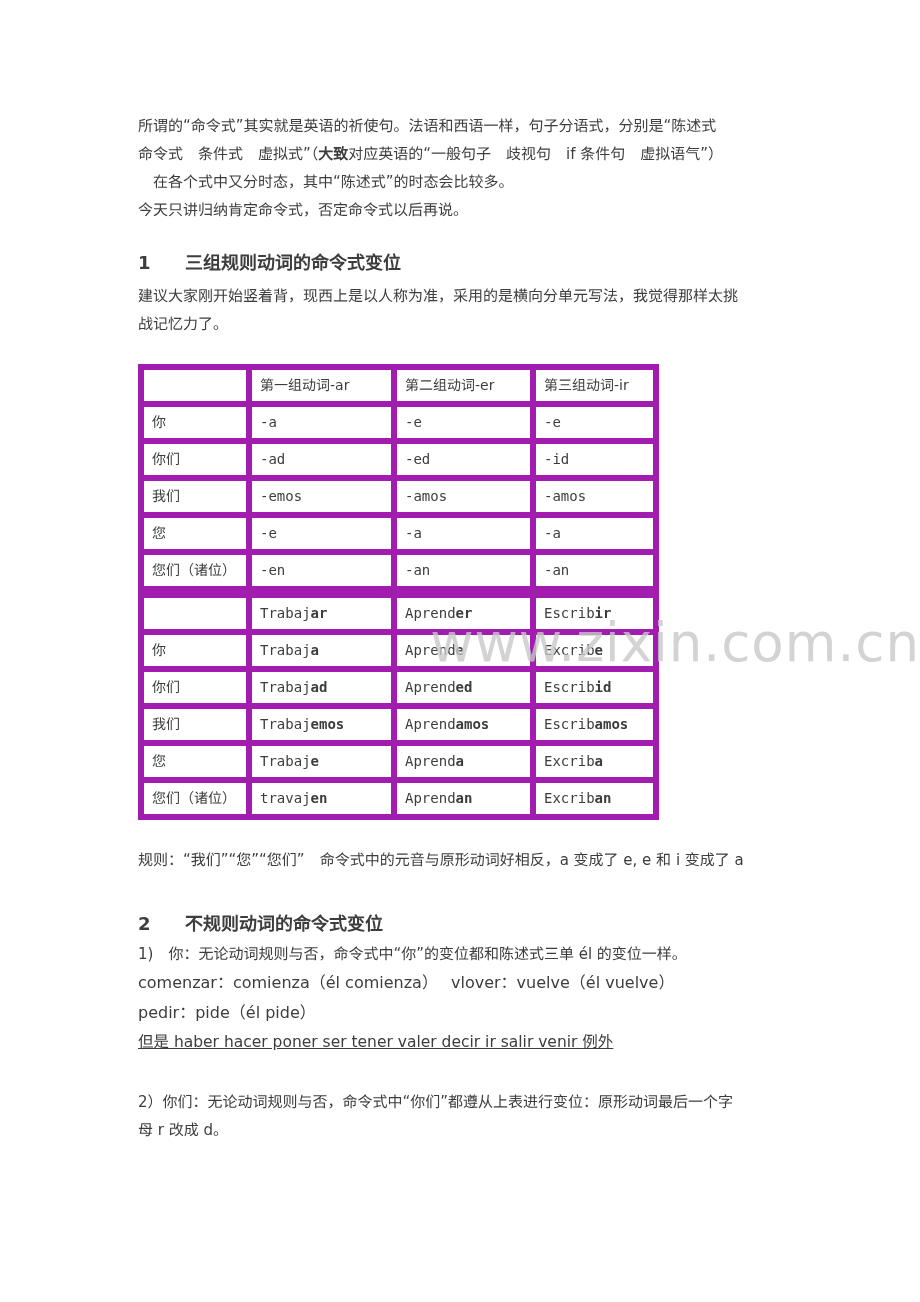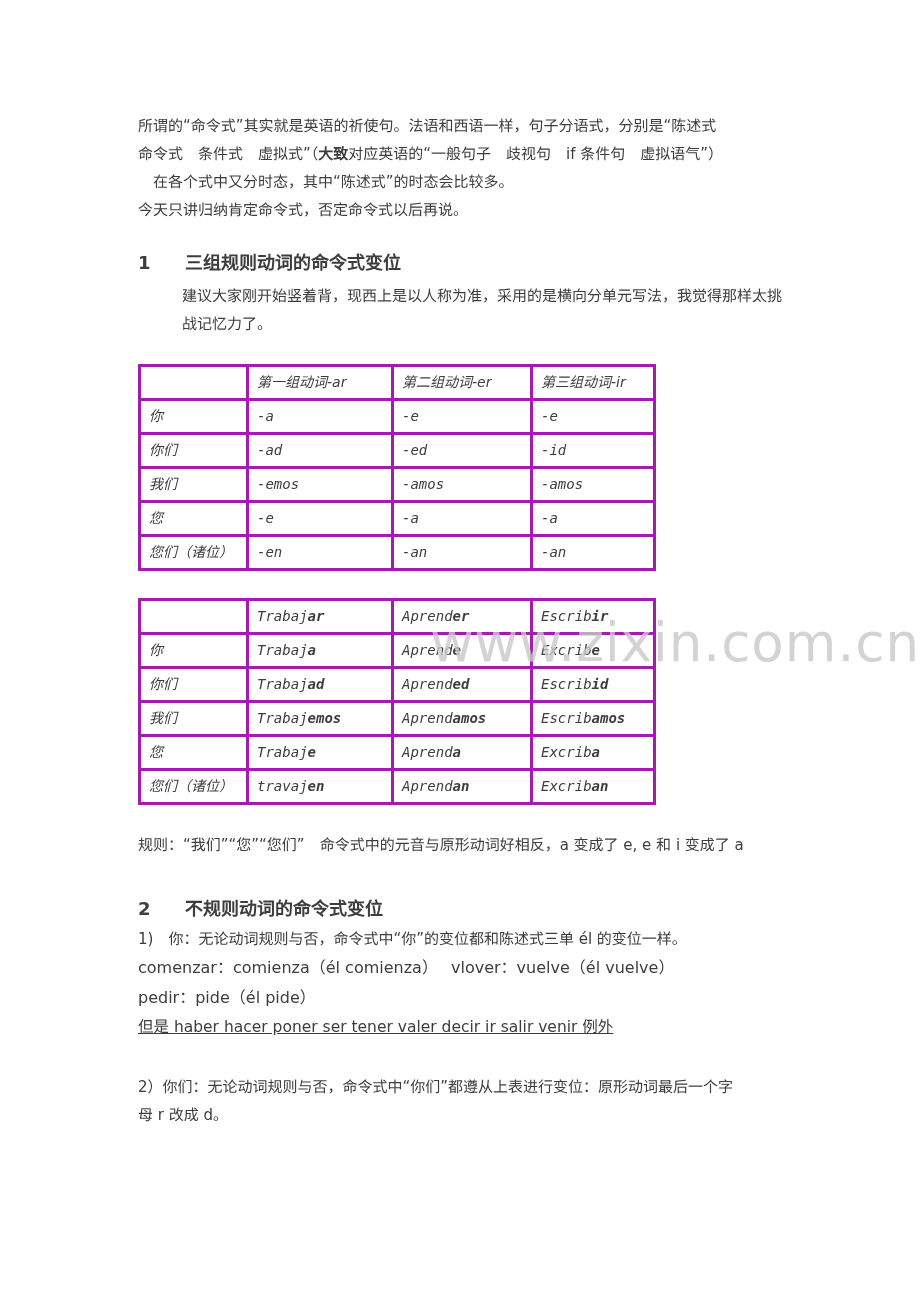--- a/index.html
+++ b/index.html
@@ -9,39 +9,39 @@
     font-family:"DejaVu Sans","Liberation Sans",sans-serif;
     color:#3d3d3d;
   }
   .content { position:relative; padding:112px 137px 40px 138px; z-index:1; }
 
   p.para {
     font-size:15px; line-height:28px;
     white-space:pre-wrap;
     word-break:break-all;
   }
-  p.advice { margin-top:5px;margin-left:44px; }
+  p.advice { margin-top:5px; }
 
   h2.heading { font-size:18px; line-height:28px; font-weight:bold; color:#3d3d3d; }
   h2.sec1 { margin-top:25px; }
   h2.sec2 { margin-top:36px; }
   .hnum { display:inline-block; min-width:47px; }
 
   table.tbl {
     border-collapse:collapse; table-layout:fixed; width:515px;
     background:transparent;
   }
   table.tbl-endings { margin-top:26px; }
-  table.tbl-examples { margin-top:27px; }
+  table.tbl-examples { }
   .tbl td {
-    border:3px solid #a21caf;
+    border:6px solid #a21caf;
     font-size:14px; line-height:17px;
     padding:7px 4px 7px 8px;
     vertical-align:middle;
-    overflow:hidden; white-space:nowrap;font-style:italic;
+    overflow:hidden; white-space:nowrap;
   }
   .tbl td.latin {
     font-family:"DejaVu Sans Mono","Liberation Mono",monospace;
     font-size:14px;
   }
   col.c1 { width:108px; }
   col.c2 { width:145px; }
   col.c3 { width:139px; }
   col.c4 { width:123px; }
 

